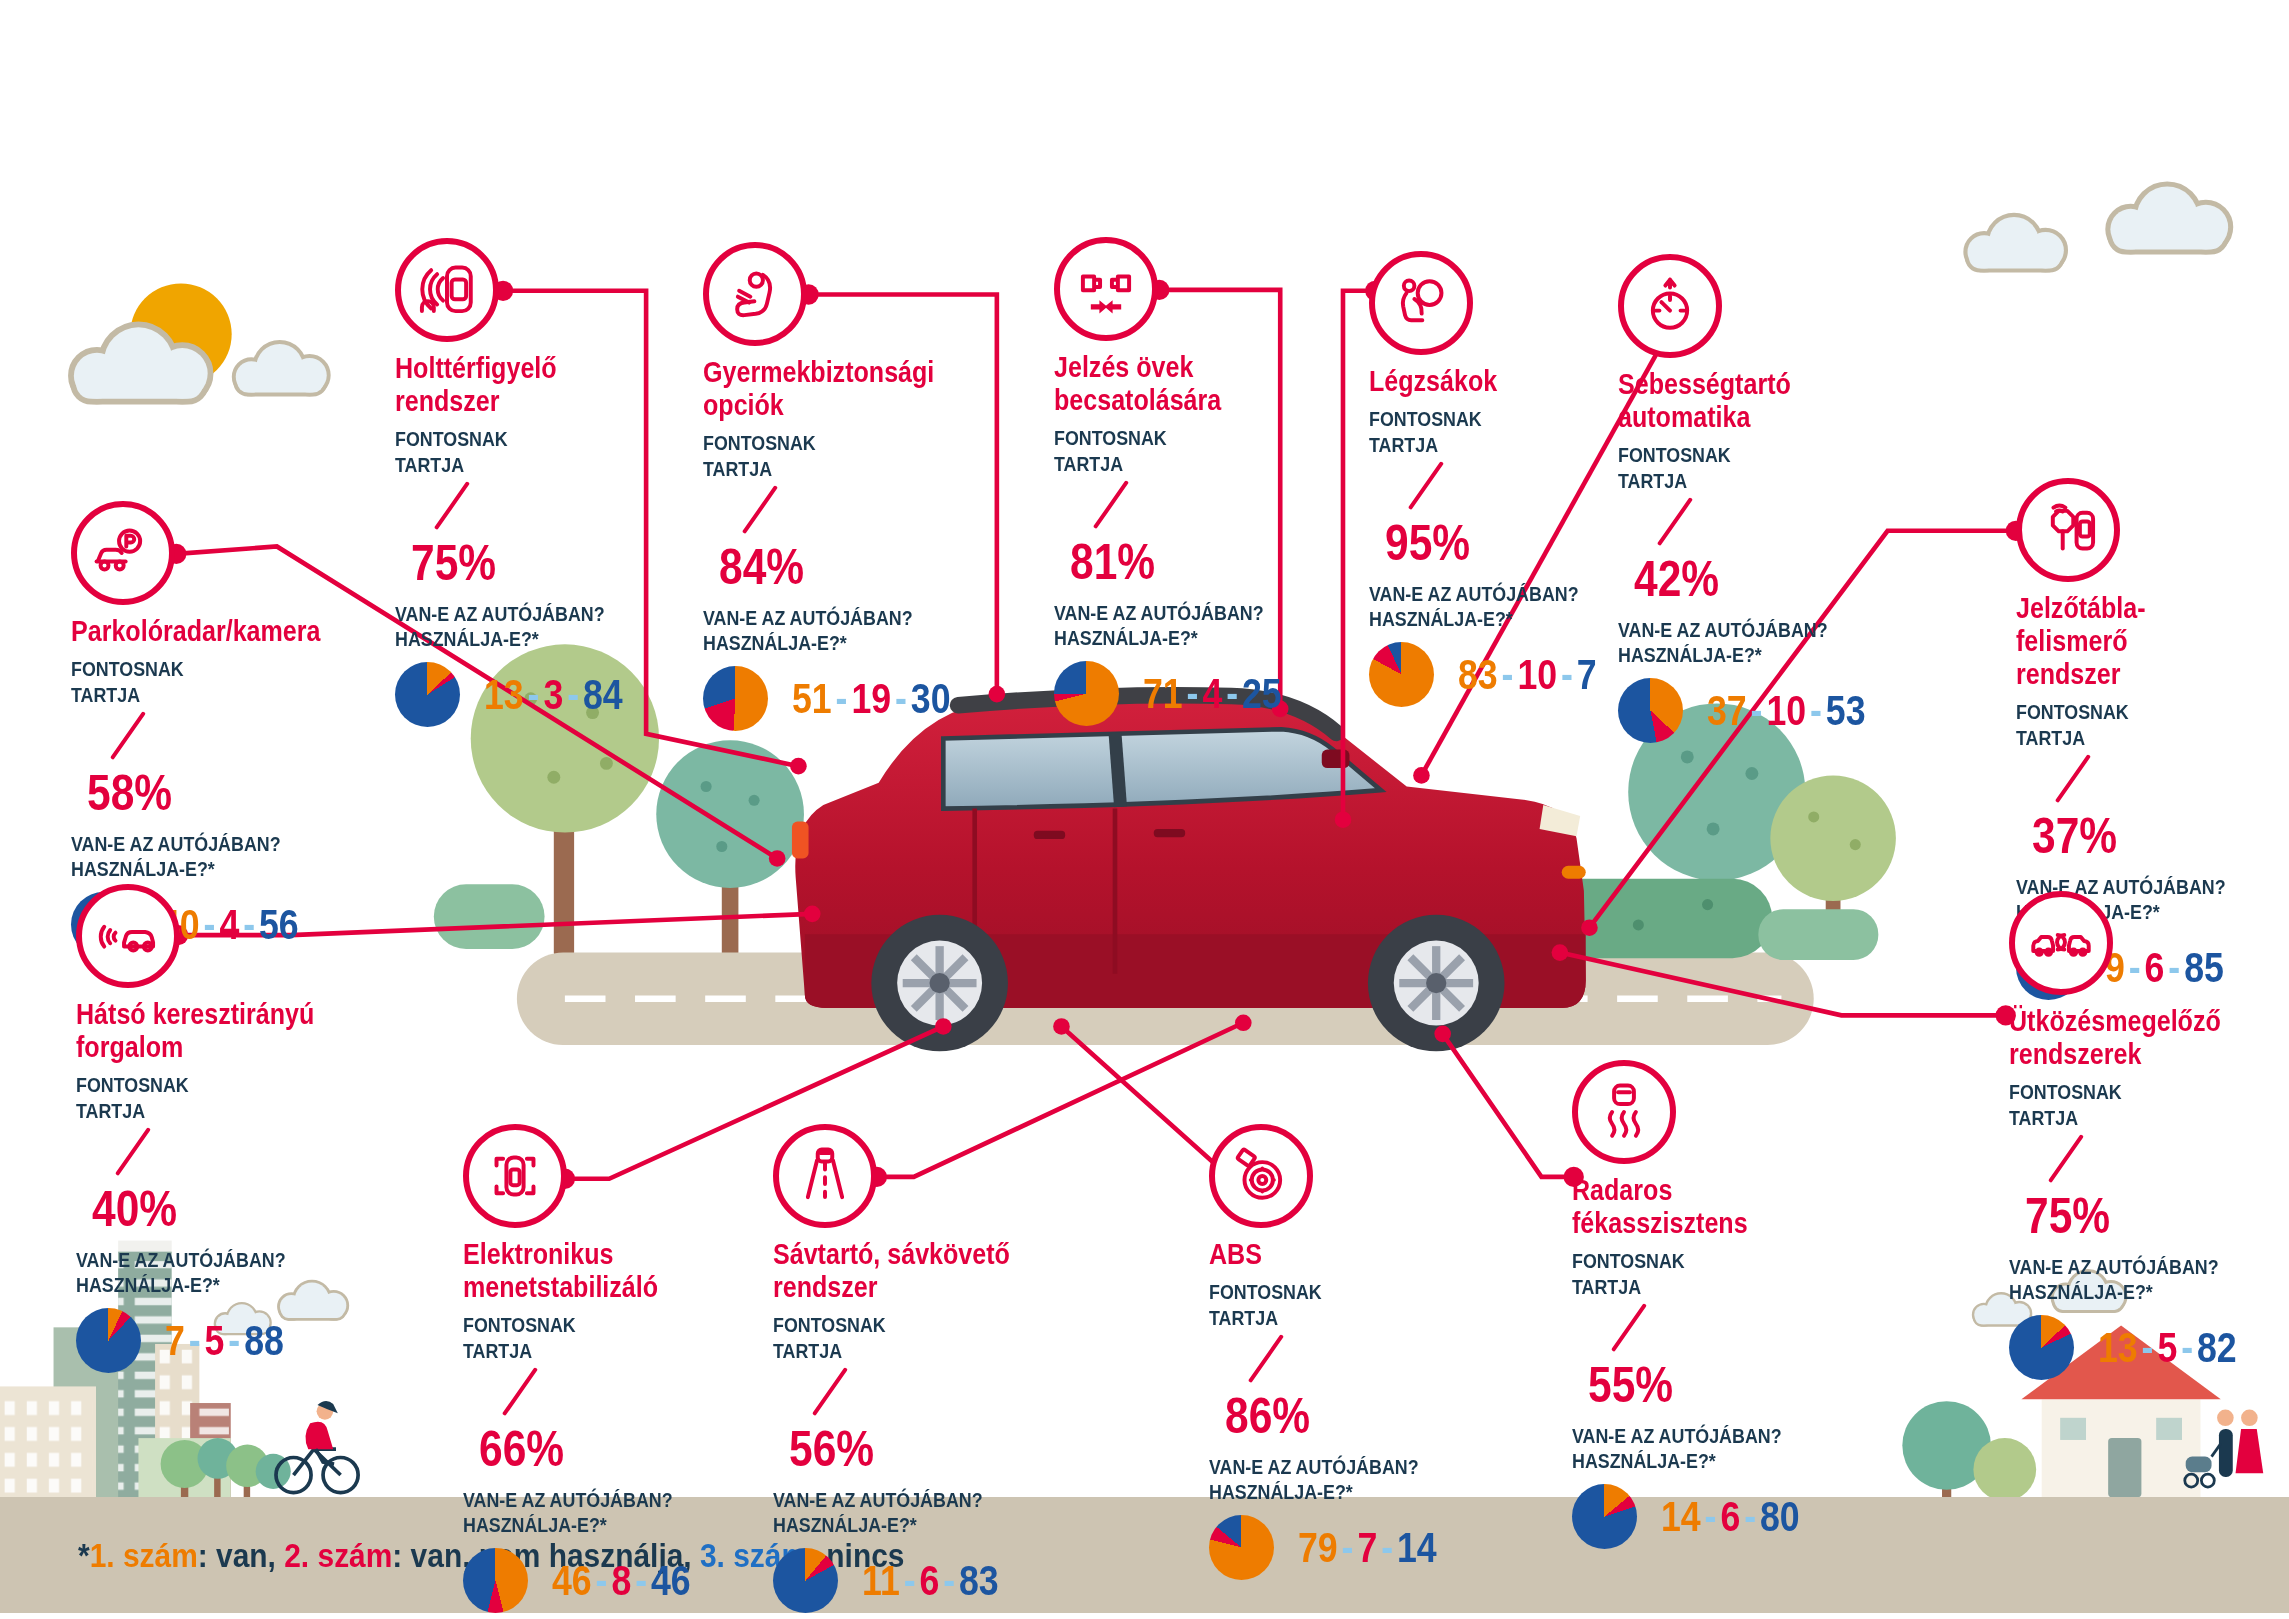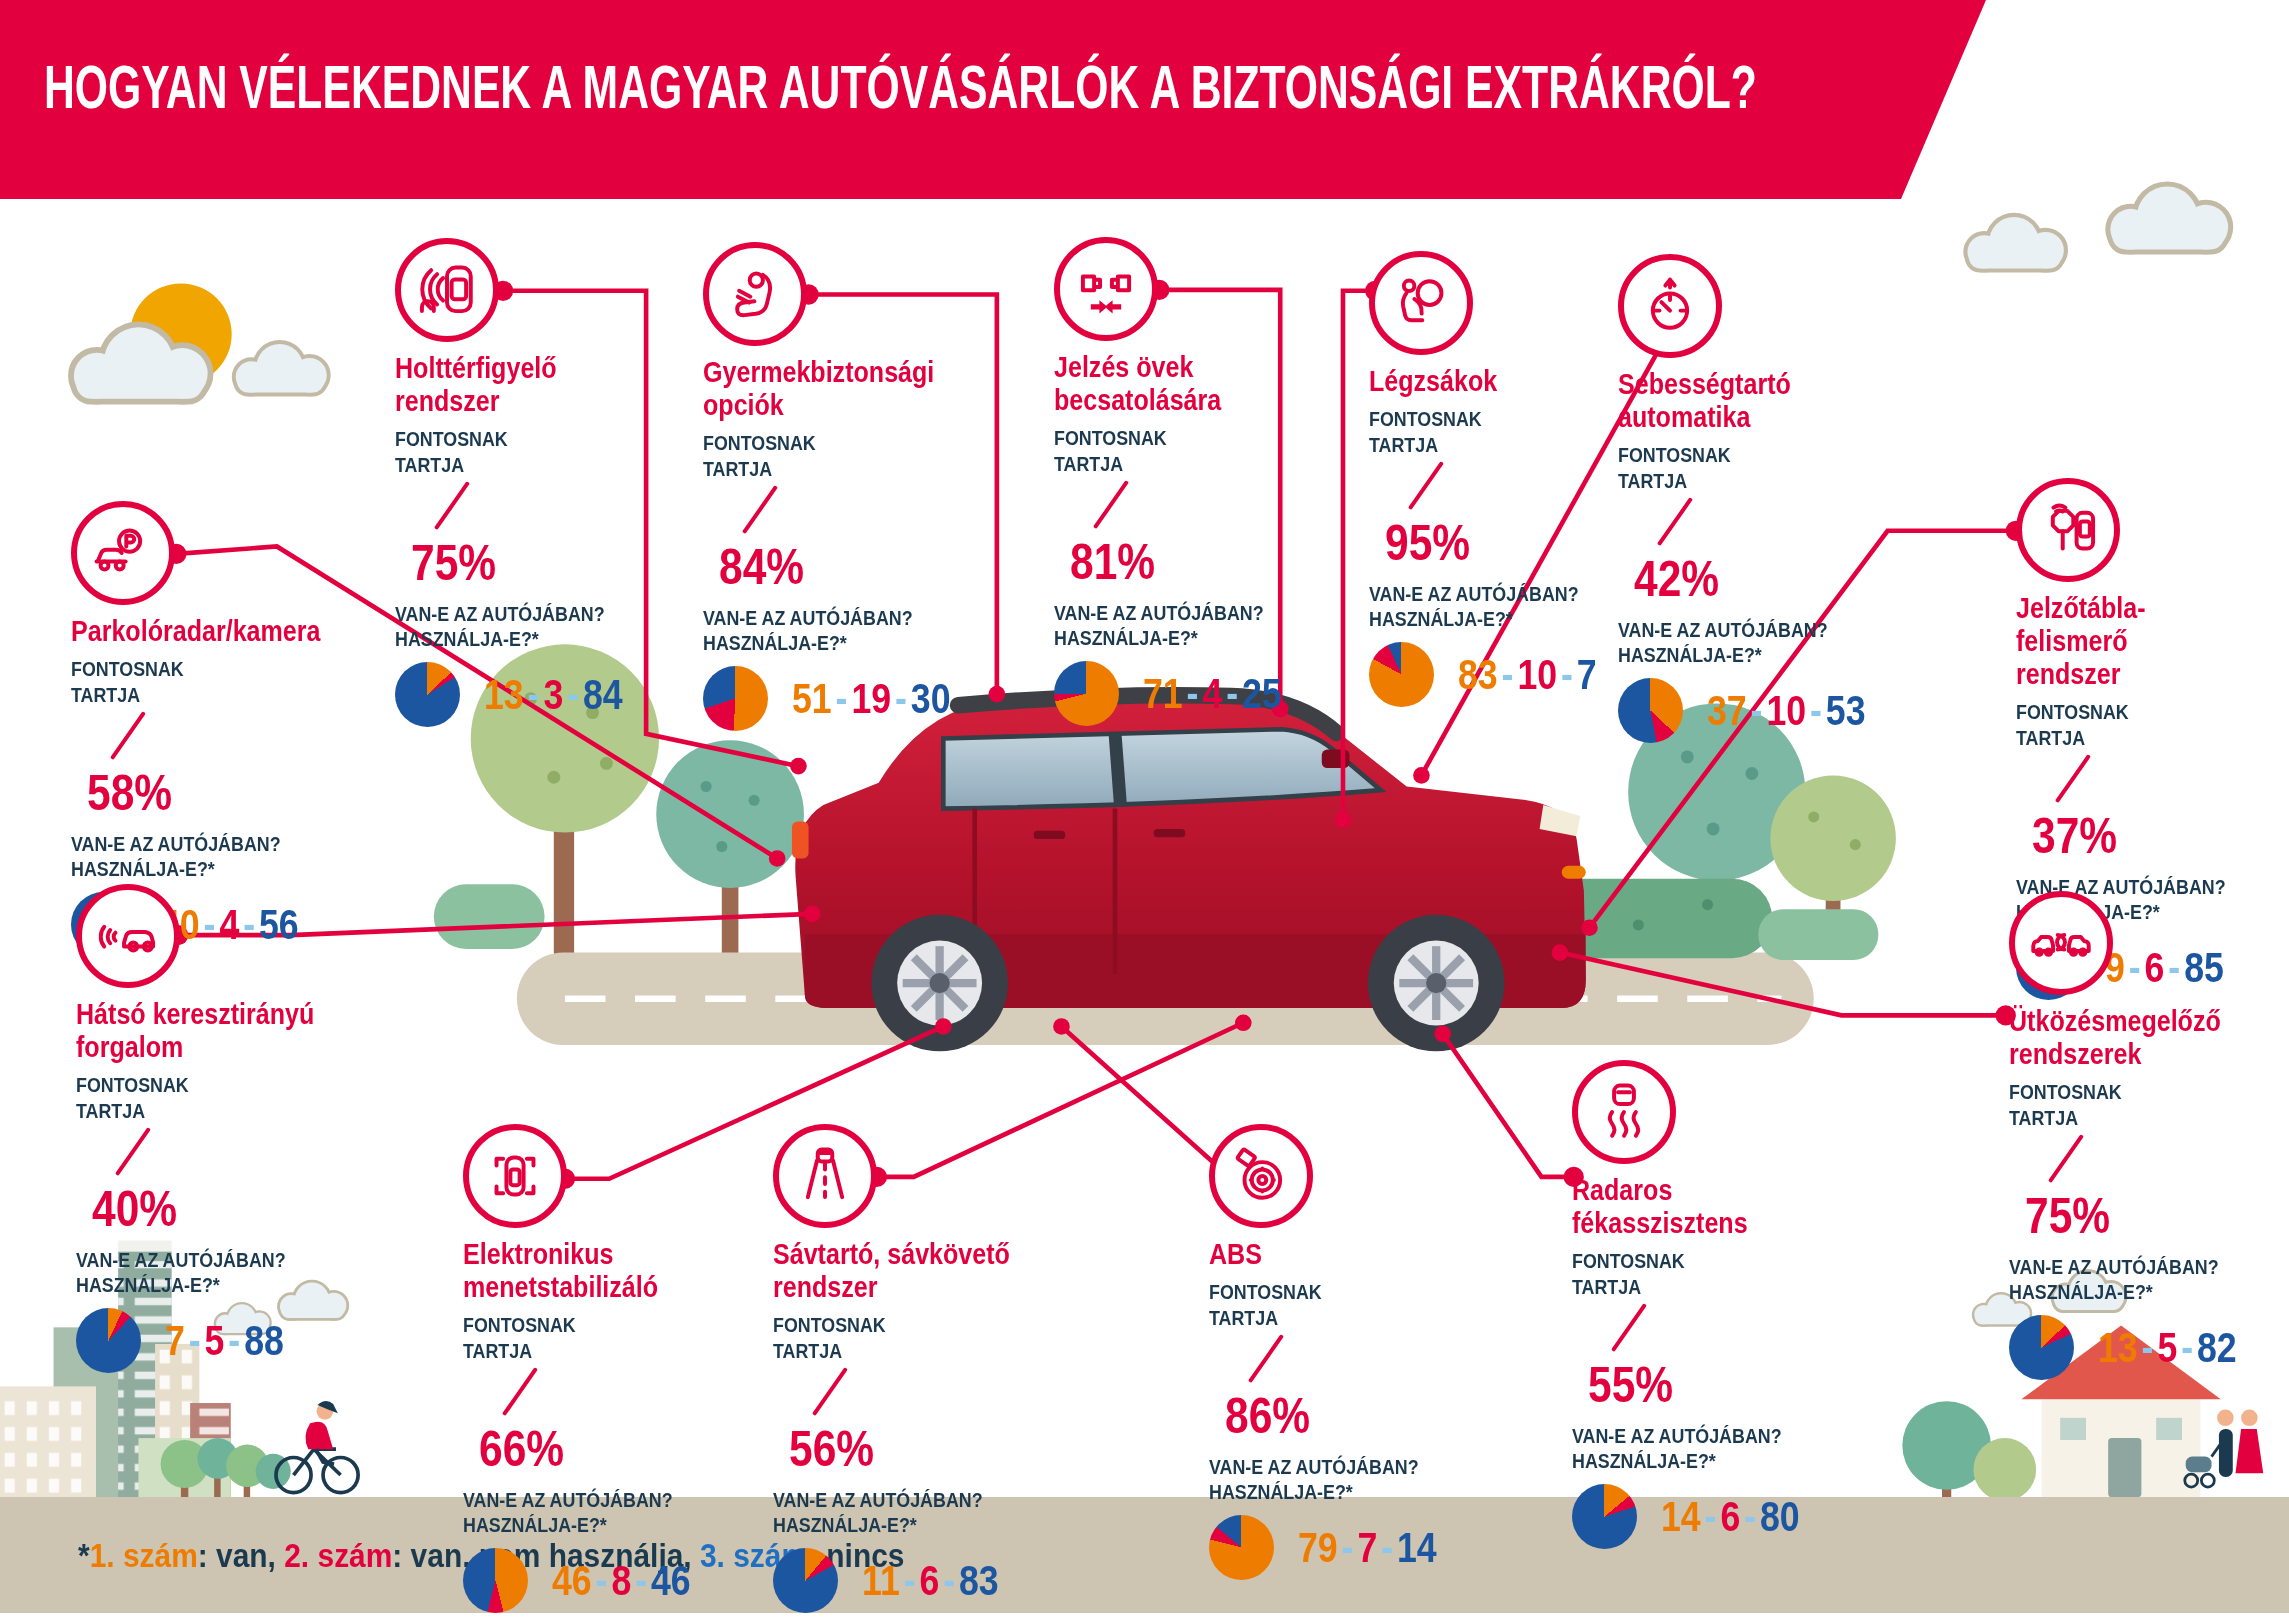--- a/index.html
+++ b/index.html
@@ -359,23 +359,20 @@
         <circle cx="34" cy="56" r="2.5" fill="#e3003e" stroke="none"></circle>
       </symbol>
       <symbol id="icon-radaros" viewBox="0 0 100 100">
         <rect x="35" y="10" width="30" height="28" rx="9"></rect>
           <path d="M41 20 h18"></path>
         <path d="M32 50 q-7 9 0 18 t0 18 M50 50 q-7 9 0 18 t0 18 M68 50 q-7 9 0 18 t0 18"></path>
       </symbol>
     </defs>
   </svg>
 
-  <div id="header">
-    <h1>HOGYAN VÉLEKEDNEK A MAGYAR AUTÓVÁSÁRLÓK A BIZTONSÁGI EXTRÁKRÓL?</h1>
-  </div>
 
   <div class="feature" style="left:395px;top:238px;width:305px">
   <div class="f-iconwrap">
     <svg viewBox="0 0 100 100">
           <use href="#icon-holtter"></use>
         </svg>
   </div>
   <div class="f-title">Holttérfigyelő
 rendszer</div>
   <div class="f-row1">

